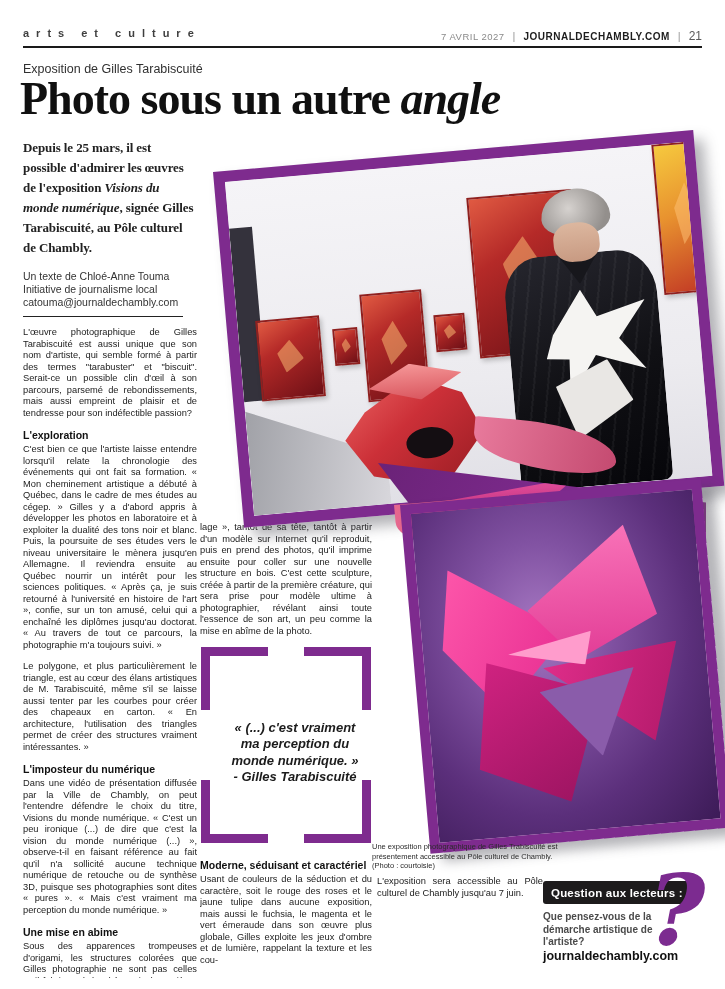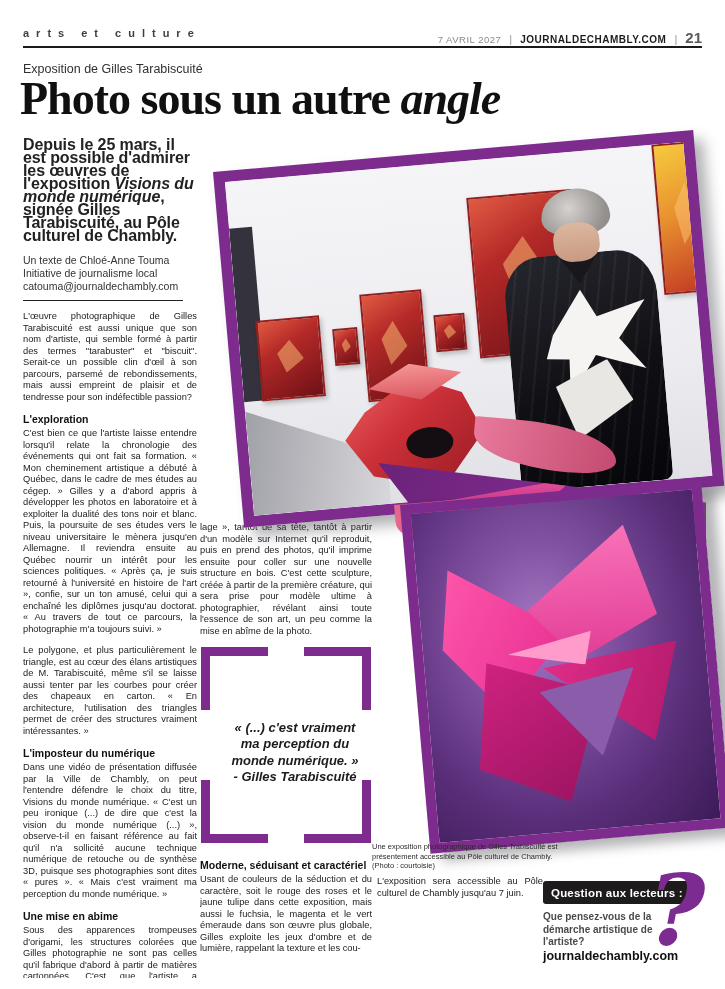--- a/index.html
+++ b/index.html
@@ -5,30 +5,30 @@
   html,body{margin:0;padding:0;background:#fff;}
   .page{position:relative;width:725px;height:989px;background:#fff;overflow:hidden;
         font-family:"Liberation Sans",sans-serif;}
   
   .mast-section{position:absolute;left:23px;top:27px;font-size:11px;font-weight:bold;
         letter-spacing:7px;color:#3f3f3f;}
   .mast-right{position:absolute;right:23px;top:29px;display:flex;align-items:baseline;gap:8px;}
   .mast-date{font-size:9.5px;color:#8a8a8a;letter-spacing:.5px;}
   .mast-site{font-size:10px;font-weight:bold;color:#1d1d1d;letter-spacing:.5px;}
   .mast-sep{color:#999;font-size:11px;}
-  .mast-page{font-size:15px;font-weight:bold;color:#5a5a5a;}
+  .mast-page{font-size:12px;font-weight:normal;color:#5a5a5a;}
   .mast-rule{position:absolute;left:23px;right:23px;top:46px;height:2px;background:#1a1a1a;}
   
   .kicker{position:absolute;left:23px;top:62px;font-size:12.5px;color:#303030;}
   .headline{position:absolute;left:20px;top:72px;font-family:"Liberation Serif",serif;
         font-size:46px;font-weight:600;color:#101010;letter-spacing:-1px;white-space:nowrap;}
   .headline .it{font-style:italic;}
   
   .col1{position:absolute;left:23px;top:138px;width:174px;height:840px;overflow:hidden;}
-  .lede{font-size:16px;line-height:13px;font-weight:bold;color:#222;letter-spacing:-.1px;}
+  .lede{font-size:13px;line-height:20px;font-weight:bold;color:#222;letter-spacing:-.1px;font-family:Liberation Serif, serif;}
   .lede .it{font-style:italic;}
   .byline{margin-top:12px;padding-bottom:7px;border-bottom:1.5px solid #222;width:160px;
         font-size:10.5px;line-height:13px;color:#333;}
   .body-p{font-family:Liberation Sans, sans-serif;font-size:9.3px;line-height:11.5px;
         text-align:justify;color:#1b1b1b;margin:10px 0 0;}
   .sec-h{font-size:10.5px;line-height:12px;font-weight:bold;color:#111;margin:10px 0 0;}
   .sec-h + .body-p{margin-top:3px;}
   
   .photo1{position:absolute;left:213px;top:172px;width:460px;height:335px;
         border:11px solid #7e2b8e;background:#f1f0f3;z-index:2;
@@ -225,21 +225,21 @@
     <div class="qb-corner qb-bl"></div>
     <div class="qb-corner qb-br"></div>
     <div class="quote-text">
       <div>« (...) c'est vraiment ma perception du monde numérique. »</div>
       <div>- Gilles Tarabiscuité</div>
     </div>
   </div>
 
   <div class="col2-bottom">
     <div class="sec-h">Moderne, séduisant et caractériel</div>
-    <p class="body-p">Usant de couleurs de la séduction et du caractère, soit le rouge des roses et le jaune tulipe dans cette exposition, mais aussi le fuchsia, le magenta et le vert émeraude dans son œuvre plus globale, Gilles exploite les jeux d'ombre et de lumière, rappelant la texture et les cou-</p>
+    <p class="body-p">Usant de couleurs de la séduction et du caractère, soit le rouge des roses et le jaune tulipe dans aucune exposition, mais aussi le fuchsia, le magenta et le vert émeraude dans son œuvre plus globale, Gilles exploite les jeux d'ombre et de lumière, rappelant la texture et les cou-</p>
   </div>
 
   <div class="caption">Une exposition photographique de Gilles Trabiscuité est présentement accessible au Pôle culturel de Chambly. (Photo : courtoisie)</div>
   <div class="col3">
     <p class="body-p">L'exposition sera accessible au Pôle culturel de Chambly jusqu'au 7 juin.</p>
   </div>
 
   <div class="qbox-bar">
     <span class="qbox-title">Question aux lecteurs :</span>
   </div>

